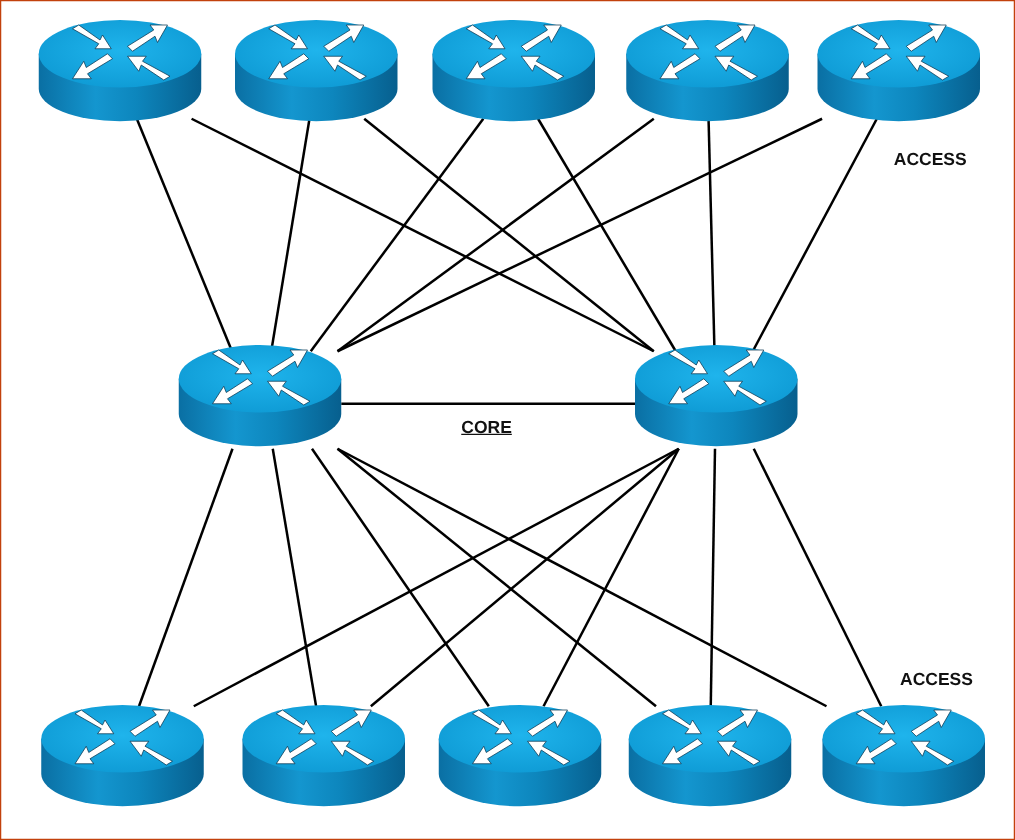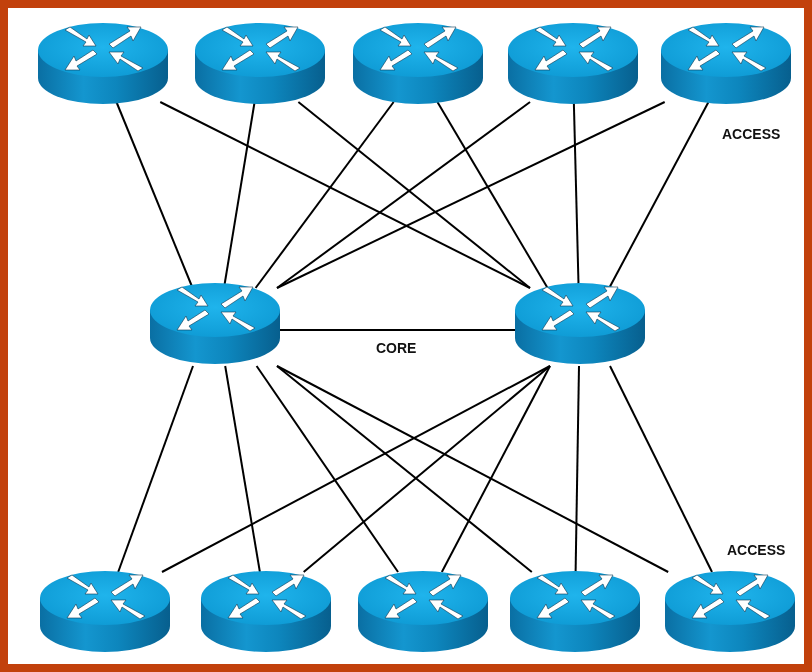--- a/index.html
+++ b/index.html
@@ -1,20 +1,20 @@
 <!DOCTYPE html>
 <html><head>
   <meta charset="utf-8">
   <style>
     html, body { margin: 0; padding: 0; background: #000; }
     #canvas {
       position: relative;
       width: 812px; height: 672px;
       box-sizing: border-box;
-      border: 8px solid #c2410c;
+      border: 1px solid #c2410c;
       background: #fff;
       overflow: hidden;
       font-family: "Liberation Sans", sans-serif;
     }
     svg#diagram { position: absolute; left: 0; top: 0; }
     .label {
       position: absolute;
       font-family: "Liberation Sans", sans-serif;
       font-weight: bold;
       font-size: 14px;
@@ -112,15 +112,15 @@
         <g transform="translate(567,600)">
           <use href="#router-shape"></use>
         </g>
         <g transform="translate(722,600)">
           <use href="#router-shape"></use>
         </g>
       </g>
   </svg>
 
   <div class="label" style="left:714px; top:118px;">ACCESS</div>
-  <div class="label" style="left:368px; top:332px;">CORE</div>
+  <div class="label" style="left:368px; top:332px;text-decoration:underline;">CORE</div>
   <div class="label" style="left:719px; top:534px;">ACCESS</div>
 </div>
 
 </body></html>

